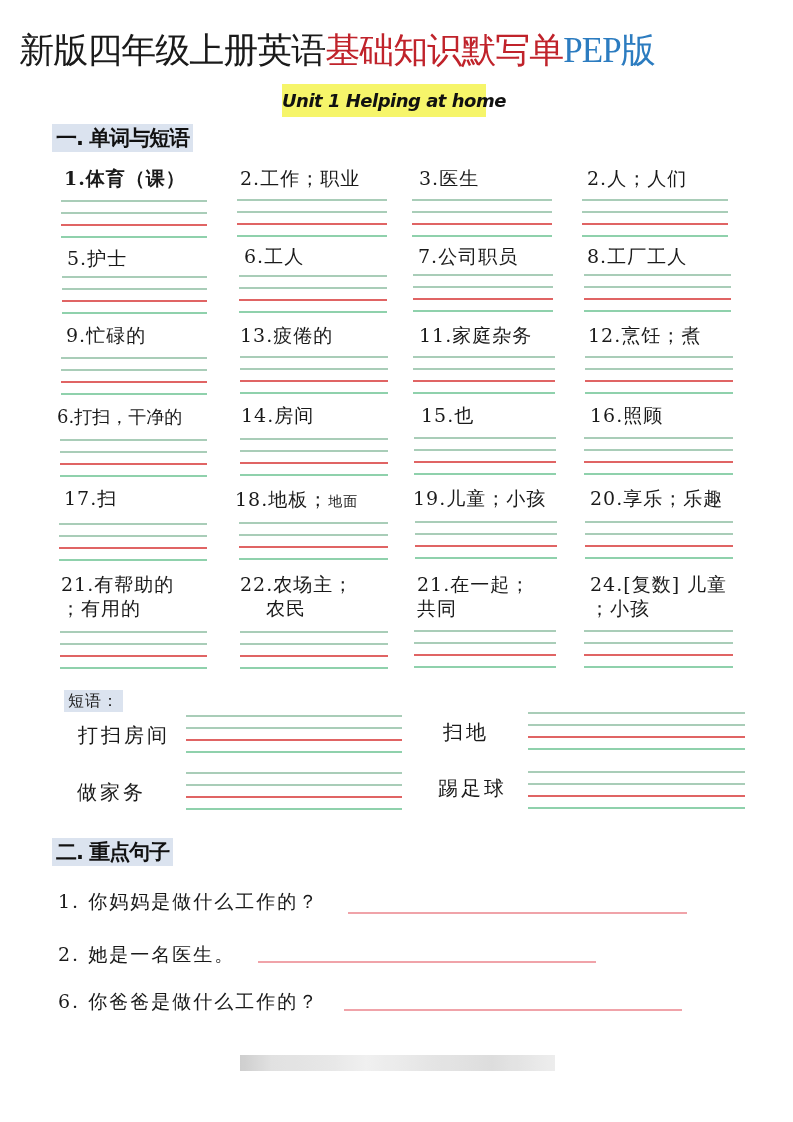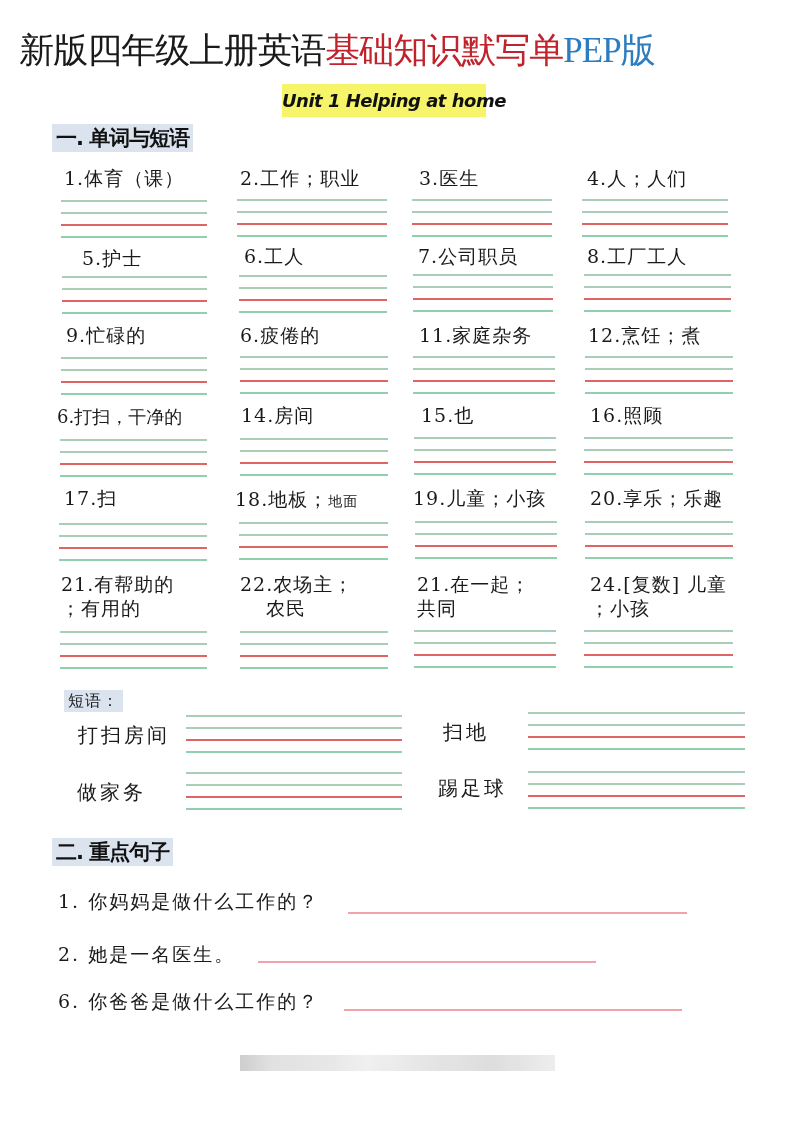--- a/index.html
+++ b/index.html
@@ -37,24 +37,24 @@
 <div class="abs title">
   <span class="t-black">新版四年级上册英语</span><span class="t-red">基础知识默写单</span><span class="t-blue">PEP版</span>
 </div>
 
 <div class="abs" style="top:84px;left:282px;width:204px;height:33px;background:#f6f56a;">
   <div style="width:204px;height:33px;font-family:'DejaVu Sans','Liberation Sans',sans-serif;font-style:italic;font-weight:bold;font-size:18px;line-height:33px;text-align:center;color:#111;letter-spacing:-0.5px;white-space:nowrap;">Unit 1 Helping at home</div>
 </div>
 
 <div class="abs sec-head" style="top:124px;left:52px;">一. 单词与短语</div>
 
-<div class="abs word-label" style="top:166px;left:64px;">1.体育（课）</div>
+<div class="abs word-label" style="top:166px;left:64px;font-weight:bold;">1.体育（课）</div>
 <div class="abs word-label" style="top:166px;left:240px;text-align:center;">2.工作；职业</div>
 <div class="abs word-label" style="top:166px;left:419px;">3.医生</div>
-<div class="abs word-label" style="top:166px;left:587px;">4.人；人们</div>
+<div class="abs word-label" style="top:166px;left:587px;">2.人；人们</div>
 
 <div class="grid" style="top:200px;left:61px;width:146px;">
     <div class="ln g2" style="top:0"></div>
     <div class="ln g2" style="top:12px"></div>
     <div class="ln r" style="top:24px"></div>
     <div class="ln g" style="top:36px"></div>
   </div>
 <div class="grid" style="top:199px;left:237px;width:150px;">
     <div class="ln g2" style="top:0"></div>
     <div class="ln g2" style="top:12px"></div>
@@ -67,21 +67,21 @@
     <div class="ln r" style="top:24px"></div>
     <div class="ln g" style="top:36px"></div>
   </div>
 <div class="grid" style="top:199px;left:582px;width:146px;">
     <div class="ln g2" style="top:0"></div>
     <div class="ln g2" style="top:12px"></div>
     <div class="ln r" style="top:24px"></div>
     <div class="ln g" style="top:36px"></div>
   </div>
 
-<div class="abs word-label" style="top:246px;left:82px;text-align:right;">5.护士</div>
+<div class="abs word-label" style="top:246px;left:67px;text-align:right;">5.护士</div>
 <div class="abs word-label" style="top:244px;left:244px;">6.工人</div>
 <div class="abs word-label" style="top:244px;left:418px;">7.公司职员</div>
 <div class="abs word-label" style="top:244px;left:587px;">8.工厂工人</div>
 
 <div class="grid" style="top:276px;left:62px;width:145px;">
     <div class="ln g2" style="top:0"></div>
     <div class="ln g2" style="top:12px"></div>
     <div class="ln r" style="top:24px"></div>
     <div class="ln g" style="top:36px"></div>
   </div>
@@ -98,21 +98,21 @@
     <div class="ln g" style="top:36px"></div>
   </div>
 <div class="grid" style="top:274px;left:584px;width:147px;">
     <div class="ln g2" style="top:0"></div>
     <div class="ln g2" style="top:12px"></div>
     <div class="ln r" style="top:24px"></div>
     <div class="ln g" style="top:36px"></div>
   </div>
 
 <div class="abs word-label" style="top:323px;left:66px;">9.忙碌的</div>
-<div class="abs word-label" style="top:323px;left:240px;">6.疲倦的</div>
+<div class="abs word-label" style="top:323px;left:240px;">13.疲倦的</div>
 <div class="abs word-label" style="top:323px;left:419px;">11.家庭杂务</div>
 <div class="abs word-label" style="top:323px;left:588px;">12.烹饪；煮</div>
 
 <div class="grid" style="top:357px;left:61px;width:146px;">
     <div class="ln g2" style="top:0"></div>
     <div class="ln g2" style="top:12px"></div>
     <div class="ln r" style="top:24px"></div>
     <div class="ln g" style="top:36px"></div>
   </div>
 <div class="grid" style="top:356px;left:240px;width:148px;">

